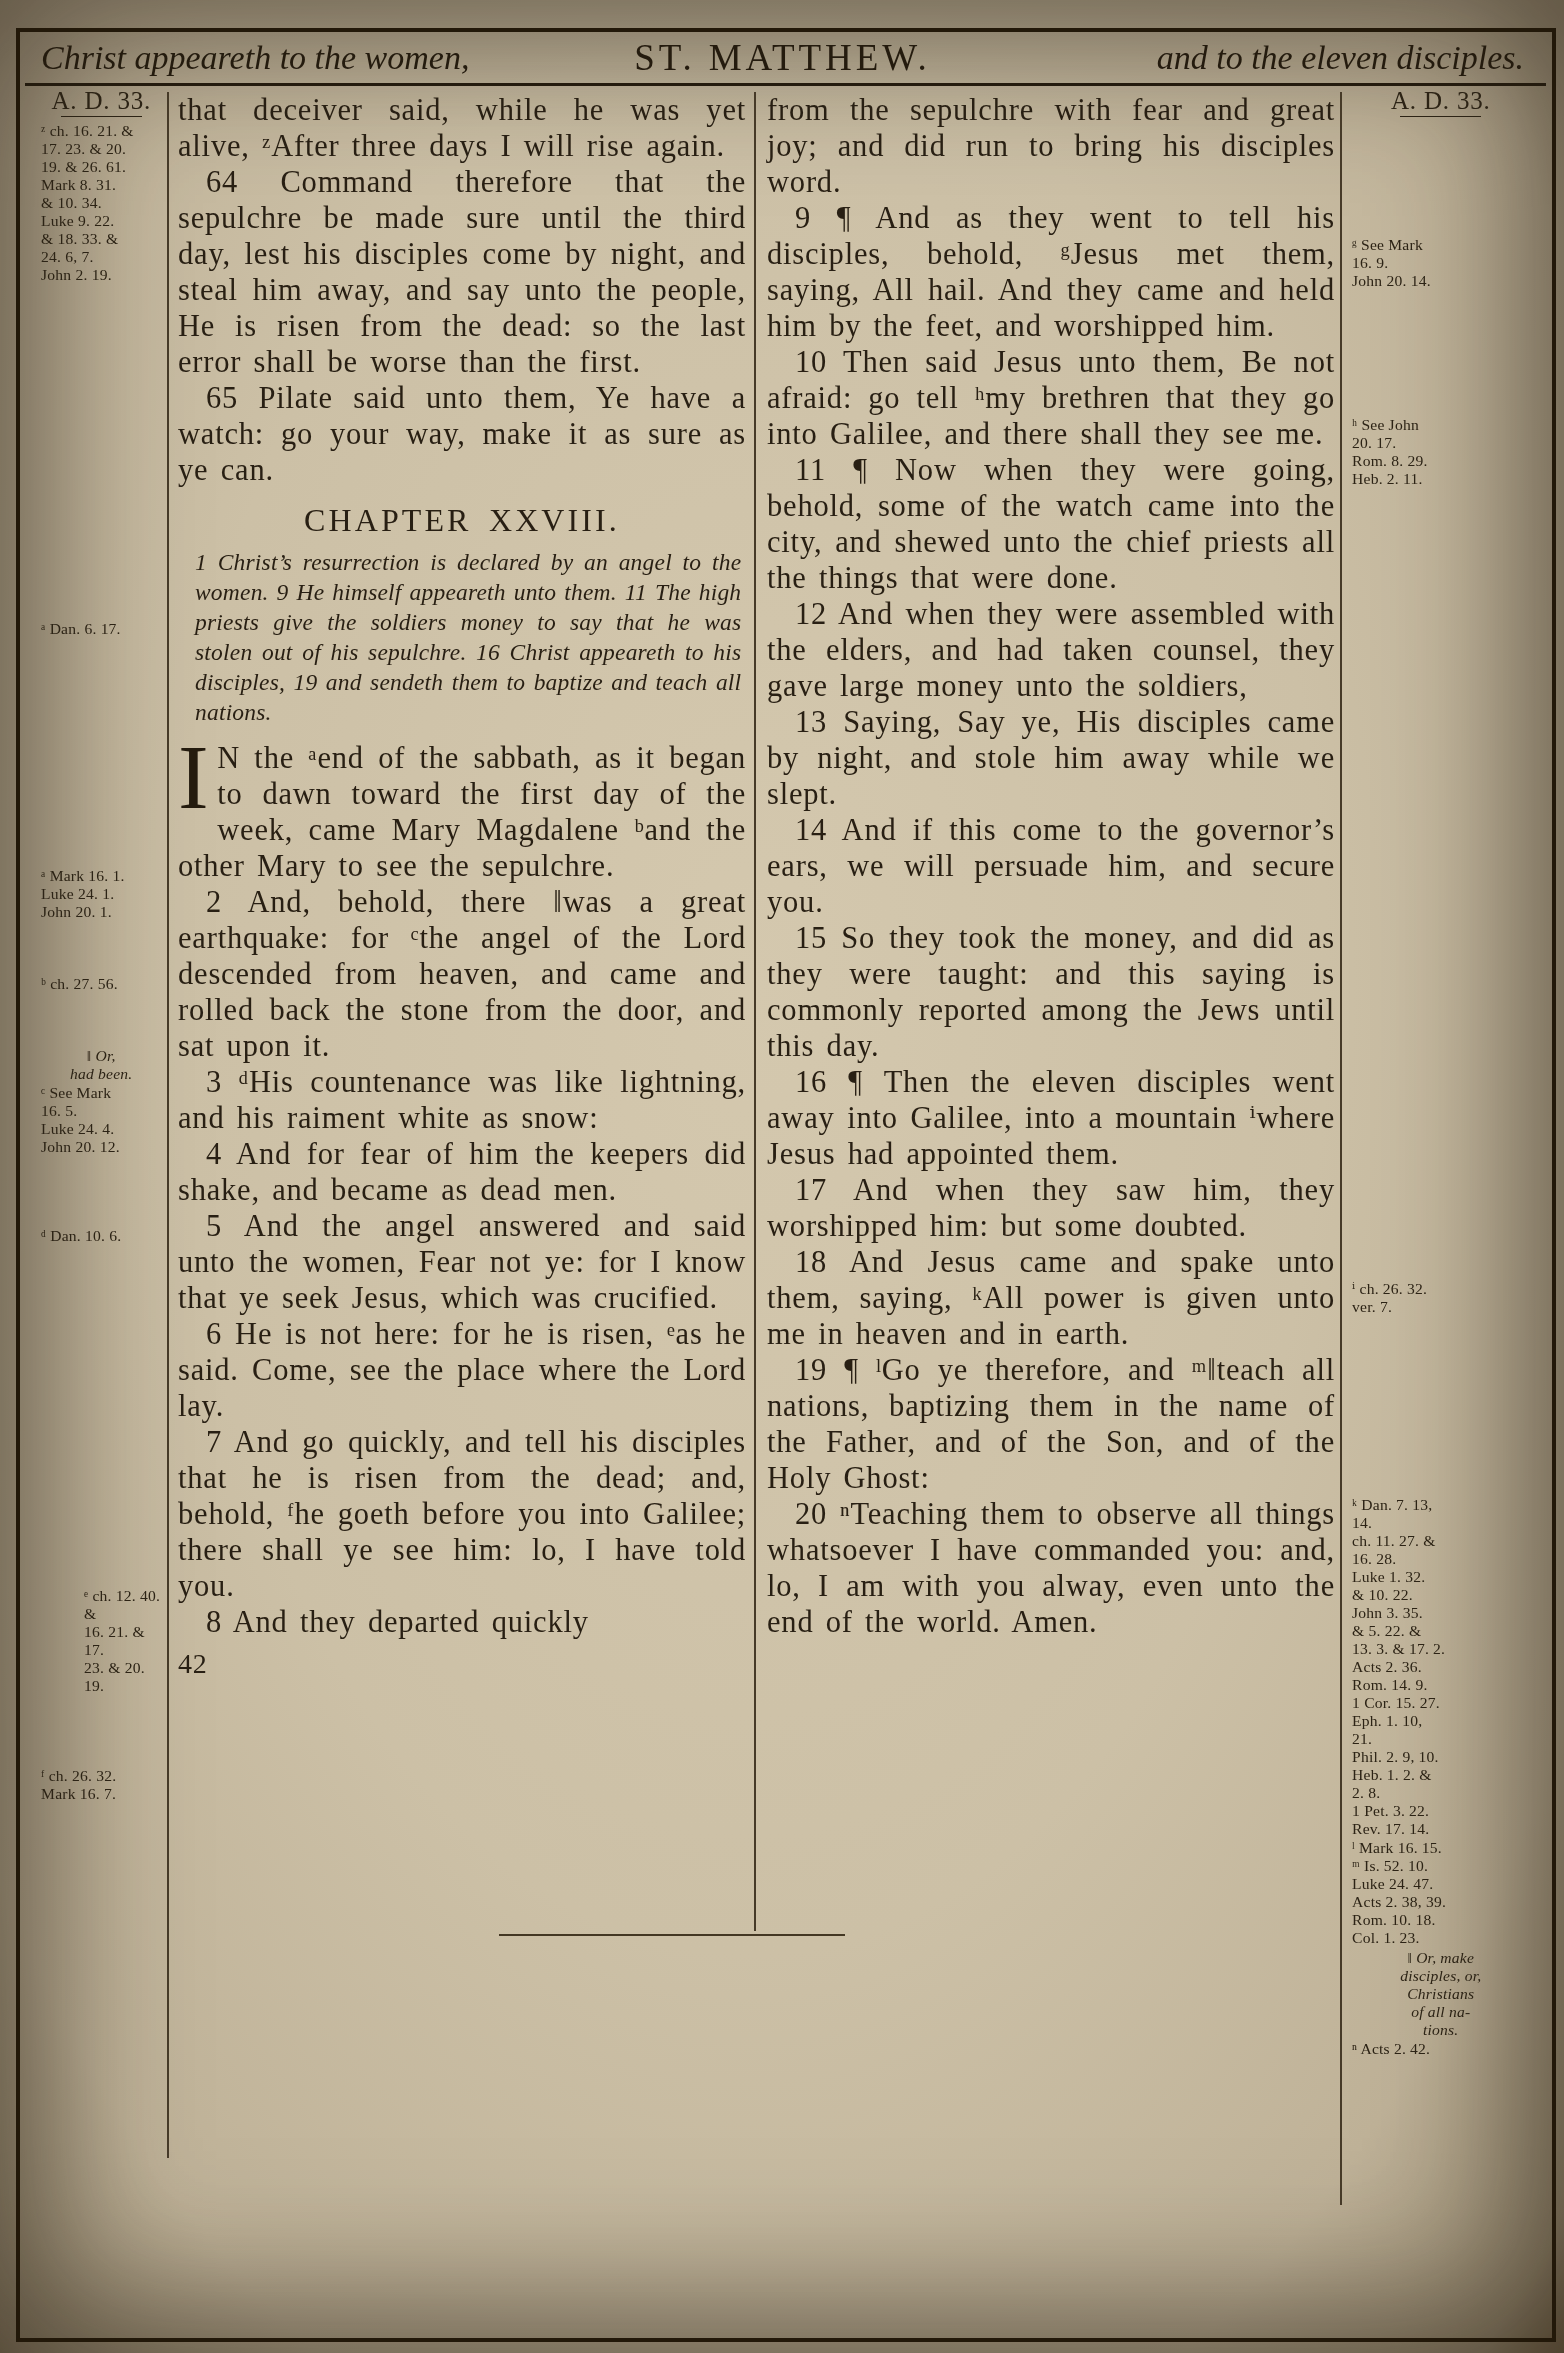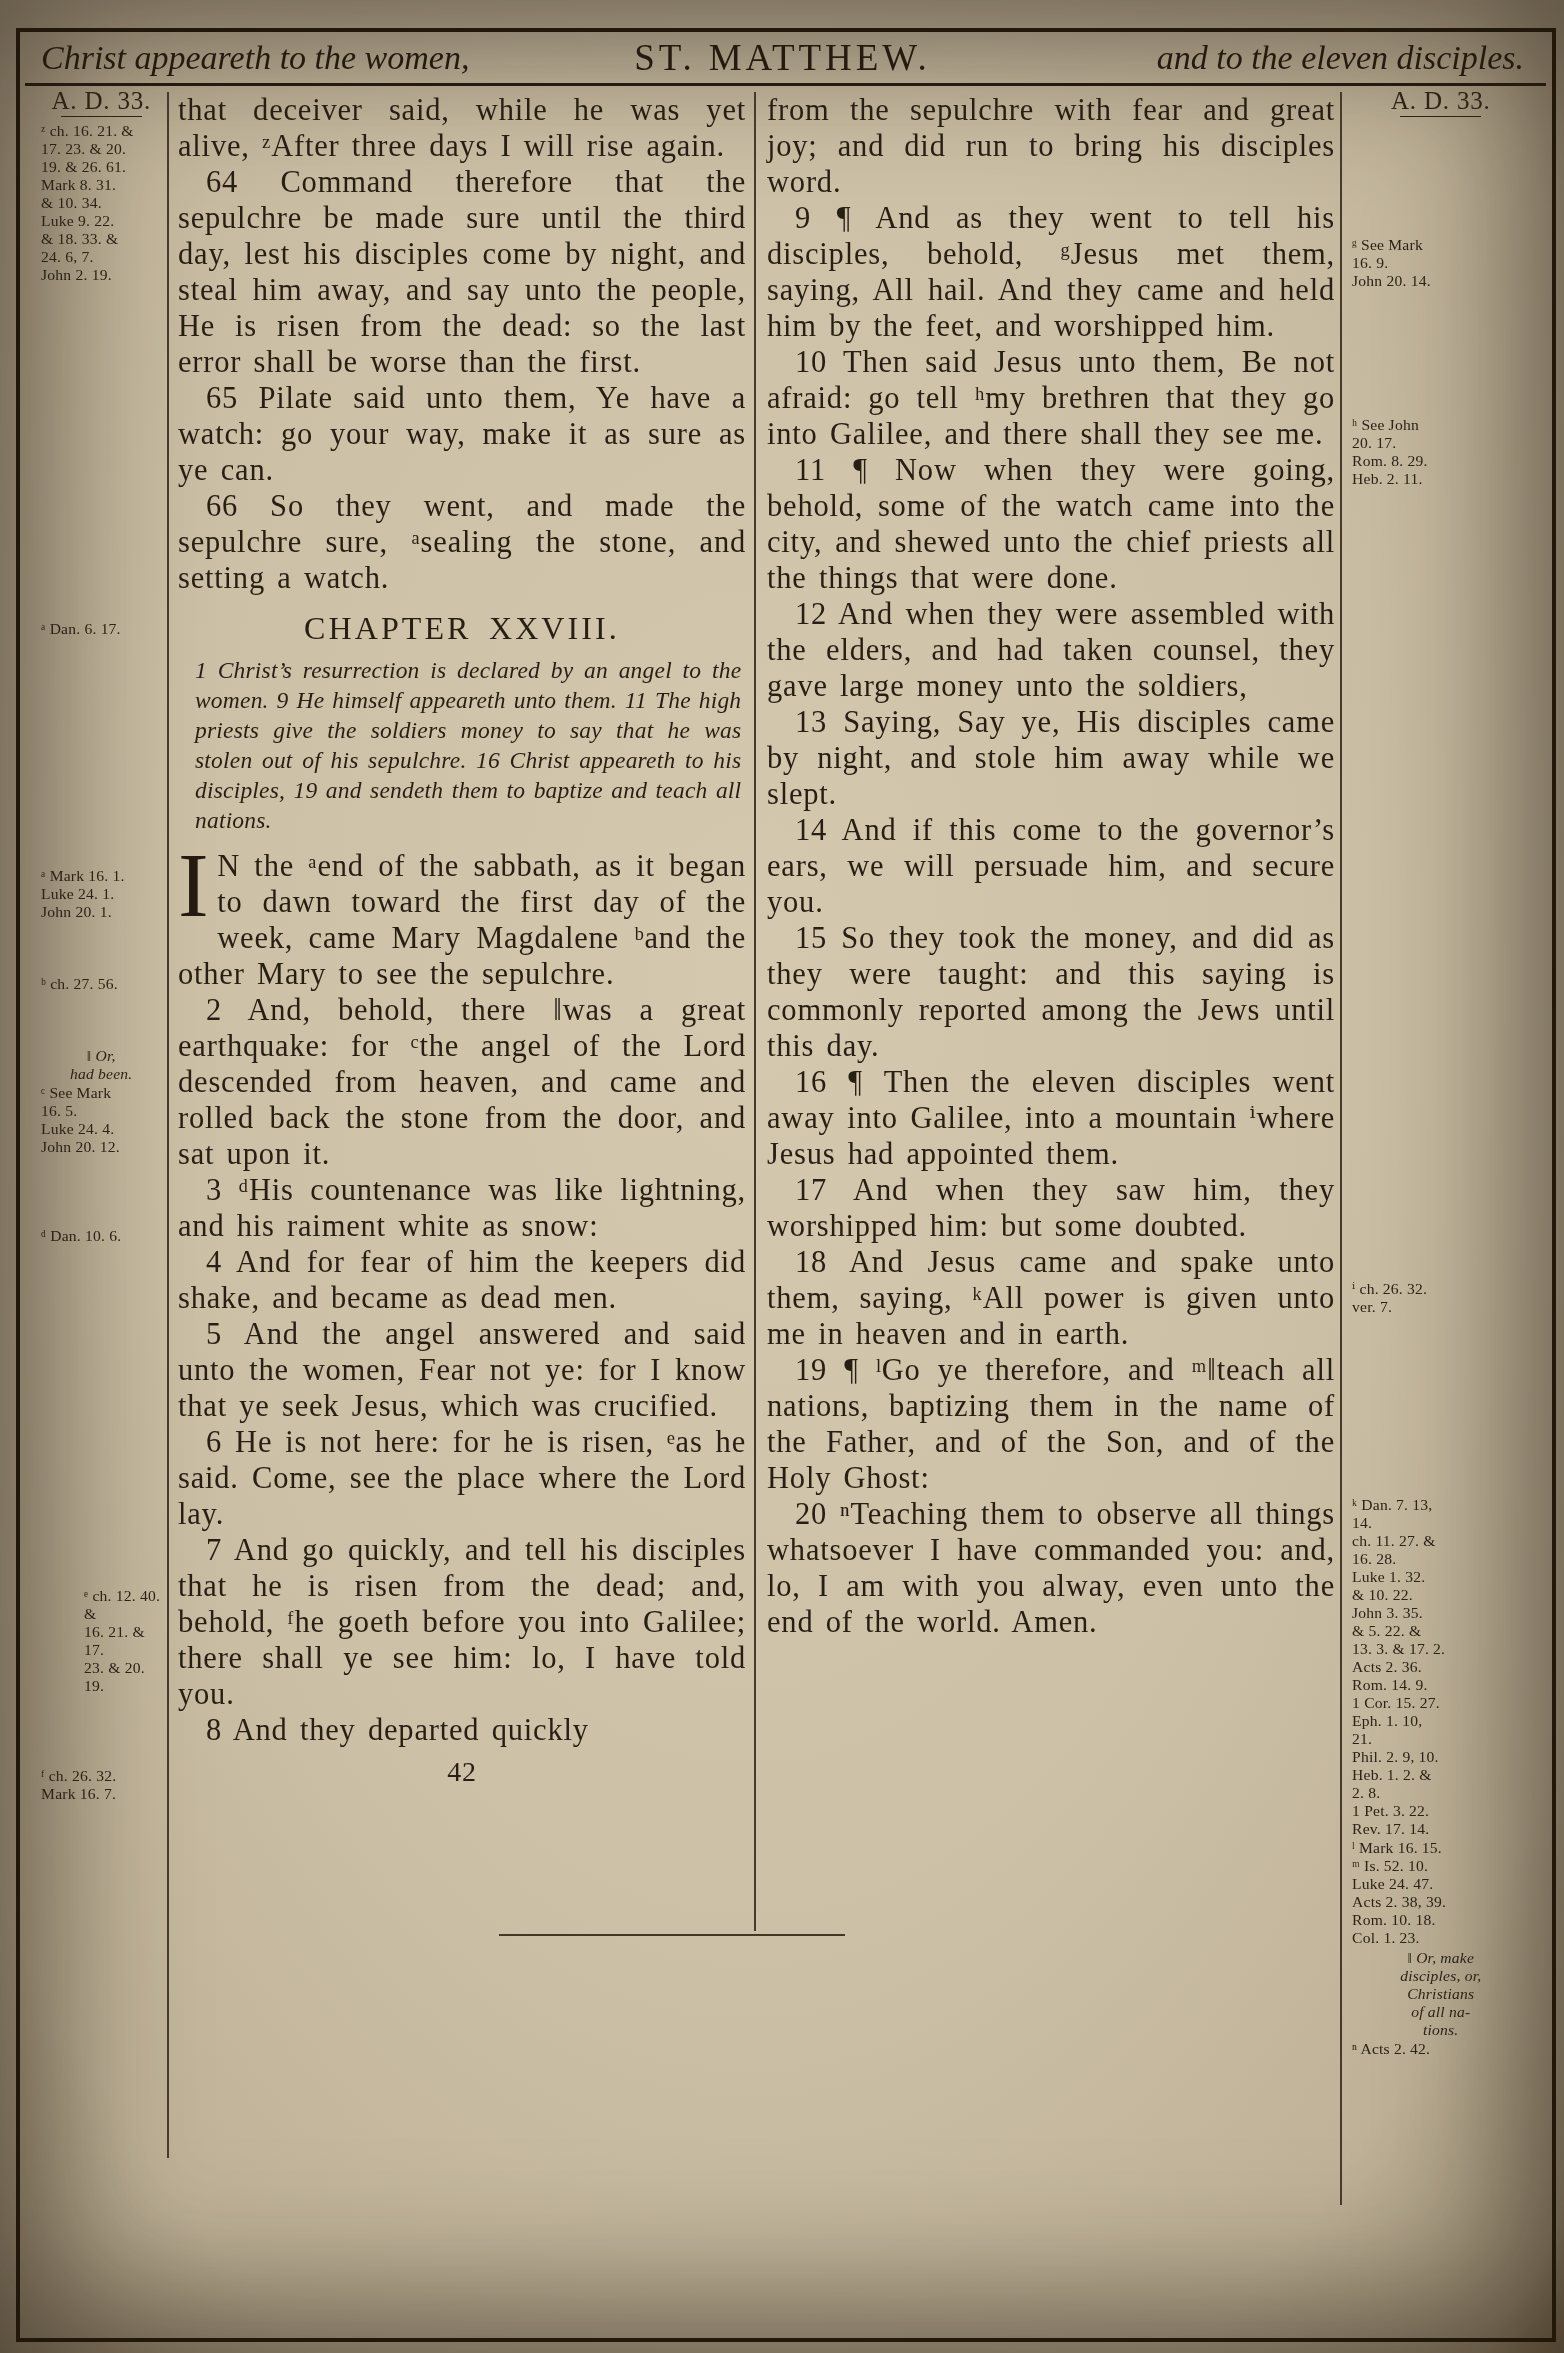--- a/index.html
+++ b/index.html
@@ -49,21 +49,21 @@
   }
   .para.summary {
     text-indent:0; font-style:italic; font-size:23.5px; line-height:30px;
     letter-spacing:0.2px; word-spacing:1.6px; margin:1.6px 0 12.5px; padding:0 4.7px 0 17px;
   }
   .para.dropcap { text-indent:0; }
   .para.dropcap .initial {
     float:left; font-size:92px; line-height:69px; margin:3.1px 7.8px 0 0;
     color:#241b0e;
   }
-  .para.pagenum { text-indent:0; text-align:center; margin-top:6.3px; font-size:28px; }
+  .para.pagenum { text-indent:0; text-align:left; margin-top:6.3px; font-size:28px; }
   
   .vrule { position:absolute; width:2.3px; background:#463a28; top:92px; }
   #rule-left   { left:167px;  height:2066px; }
   #rule-center { left:754px;  height:1839px; }
   #rule-right  { left:1340px; height:2113px; }
   
   .notes-col {
     position:absolute; top:92px; bottom:0; font-size:15.6px; line-height:18px;
     color:#2c2315; letter-spacing:0.2px;
   }
@@ -142,21 +142,20 @@
         <div>ᶠ ch. 26. 32.</div>
         <div>Mark 16. 7.</div>
       </div>
     </div>
   <div class="vrule" id="rule-left"></div>
 
   <div class="text-col" id="left-col">
       <p class="para noindent">that deceiver said, while he was yet alive, ᶻAfter three days I will rise again.</p>
       <p class="para">64 Command therefore that the sepulchre be made sure until the third day, lest his disciples come by night, and steal him away, and say unto the people, He is risen from the dead: so the last error shall be worse than the first.</p>
       <p class="para">65 Pilate said unto them, Ye have a watch: go your way, make it as sure as ye can.</p>
-      <p class="para">66 So they went, and made the sepulchre sure, ᵃsealing the stone, and setting a watch.</p>
       <p class="para chapter-heading">CHAPTER XXVIII.</p>
       <p class="para summary">1 Christ’s resurrection is declared by an angel to the women. 9 He himself appeareth unto them. 11 The high priests give the soldiers money to say that he was stolen out of his sepulchre. 16 Christ appeareth to his disciples, 19 and sendeth them to baptize and teach all nations.</p>
       <p class="para dropcap"><span class="initial">I</span>N the ᵃend of the sabbath, as it began to dawn toward the first day of the week, came Mary Magdalene ᵇand the other Mary to see the sepulchre.</p>
       <p class="para">2 And, behold, there ‖was a great earthquake: for ᶜthe angel of the Lord descended from heaven, and came and rolled back the stone from the door, and sat upon it.</p>
       <p class="para">3 ᵈHis countenance was like lightning, and his raiment white as snow:</p>
       <p class="para">4 And for fear of him the keepers did shake, and became as dead men.</p>
       <p class="para">5 And the angel answered and said unto the women, Fear not ye: for I know that ye seek Jesus, which was crucified.</p>
       <p class="para">6 He is not here: for he is risen, ᵉas he said. Come, see the place where the Lord lay.</p>
       <p class="para">7 And go quickly, and tell his disciples that he is risen from the dead; and, behold, ᶠhe goeth before you into Galilee; there shall ye see him: lo, I have told you.</p>
       <p class="para">8 And they departed quickly</p>

